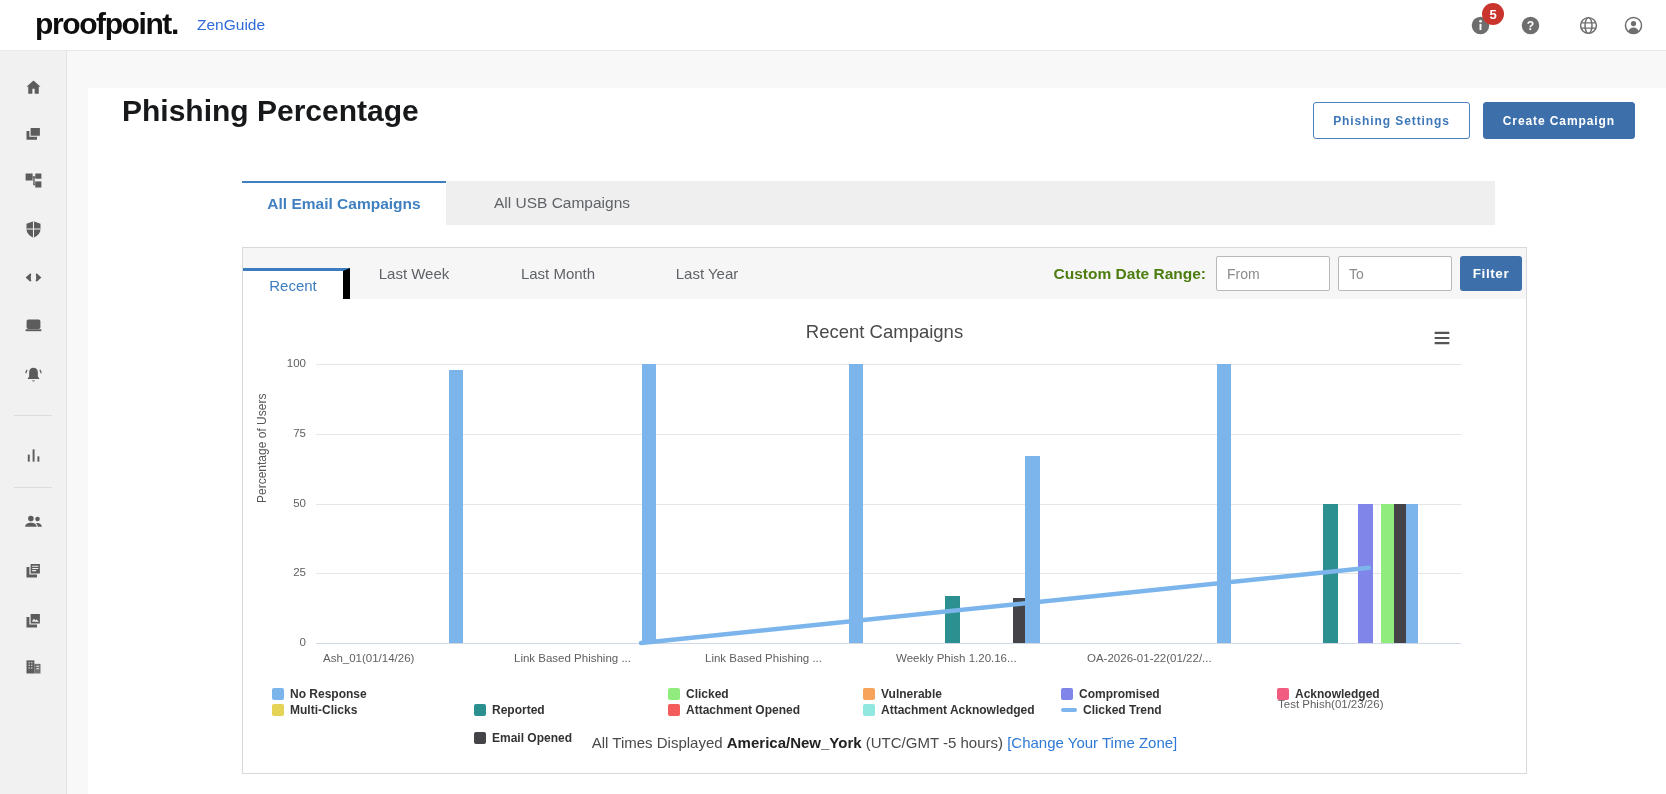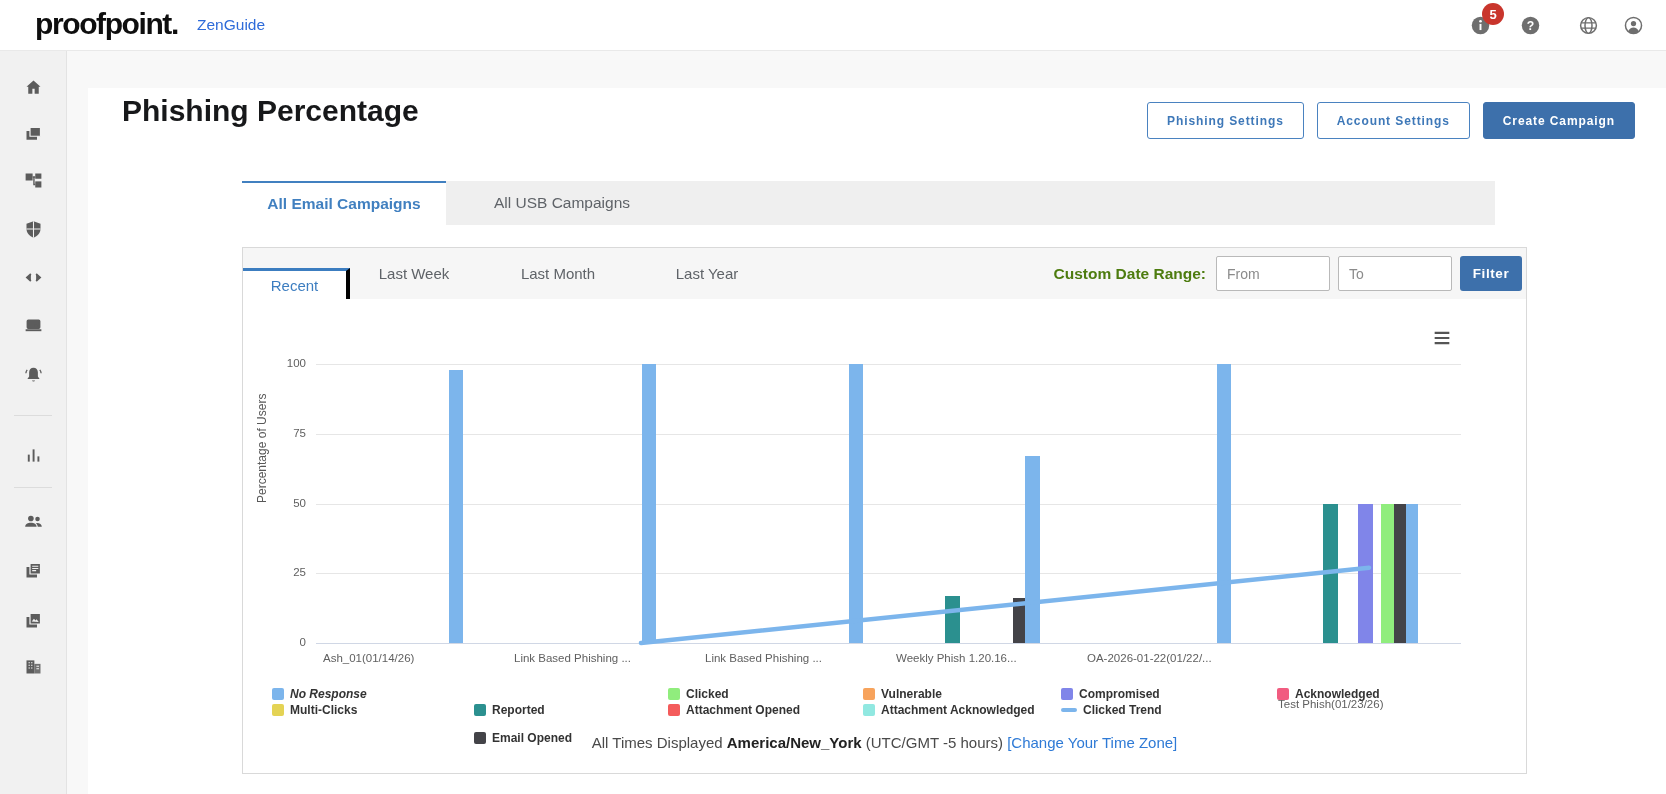--- a/index.html
+++ b/index.html
@@ -25,21 +25,21 @@
   .btn-outline{border:1px solid #4a82c0;color:#3e78b8;background:#fff;}
   .btn-primary{background:#3d70ab;border:1px solid #3d70ab;color:#fff;}
   
   .tabbar{position:absolute;left:242px;top:181px;width:1253px;height:44px;background:#efefef;display:flex;}
   .tab{height:44px;display:flex;align-items:center;justify-content:center;font-size:15.5px;color:#5f6368;cursor:pointer;box-sizing:border-box;}
   .tab.active{background:#fff;border-top:2.5px solid #4180c0;color:#4180c0;font-weight:bold;}
   
   .card{position:absolute;left:242px;top:247px;width:1285px;height:527px;background:#fff;border:1px solid #d9d9d9;box-sizing:border-box;}
   .substrip{position:absolute;left:0;top:0;width:100%;height:51px;background:#f6f6f6;display:flex;align-items:stretch;box-sizing:border-box;}
   .subtab{display:flex;align-items:center;justify-content:center;font-size:15px;color:#5f6368;cursor:pointer;box-sizing:border-box;}
-  .subtab.active{background:#fff;border-top:3px solid #3c7dc0;border-right:4px solid #000000;color:#3c7dc0;margin-top:20px;}
+  .subtab.active{background:#fff;border-top:3px solid #3c7dc0;border-right:7px solid #000000;color:#3c7dc0;margin-top:20px;}
   .range-ctrls{margin-left:auto;display:flex;align-items:center;gap:8px;padding-right:4px;}
   .range-label{font-size:15.5px;font-weight:bold;color:#4d7c0f;margin-right:2px;}
   .range-input{width:114px;height:35px;border:1px solid #b9b9b9;border-radius:2px;background:#fff;font-size:14px;color:#333;padding:0 10px;box-sizing:border-box;font-family:"Liberation Sans",sans-serif;}
   .range-input::placeholder{color:#8b8b8b;}
   .btn-filter{width:62px;height:35px;background:#3d70ab;color:#fff;border:none;border-radius:3px;font-size:13.5px;font-weight:bold;letter-spacing:0.6px;cursor:pointer;font-family:"Liberation Sans",sans-serif;}
   
   .chart-canvas{position:absolute;left:0;top:51px;width:1283px;height:474px;}
   .chart-title{position:absolute;left:0;top:22px;width:100%;text-align:center;font-size:18.5px;color:#4a4a4a;}
   .burger{position:absolute;left:1188px;top:28px;width:22px;height:22px;cursor:pointer;}
   .gridline{position:absolute;height:1px;background:#e6e6e6;}
@@ -202,21 +202,20 @@
           </svg>
         </span>
       </div>
     </div>
   <div class="gutter"></div>
   <div class="topstrip"></div>
 
   <div class="page-title">Phishing Percentage</div>
   <div class="hdr-buttons">
     <div class="btn btn-outline">Phishing Settings</div>
-    <div class="btn btn-outline">Account Settings</div>
     <div class="btn btn-primary">Create Campaign</div>
   </div>
 
   <div class="tabbar">
     <div class="tab active" style="width:204px;">All Email Campaigns</div>
     <div class="tab" style="width:232px;">All USB Campaigns</div>
   </div>
 
   <div class="card">
     <div class="substrip">
@@ -226,20 +225,21 @@
       <div class="subtab" style="width:122px;margin-left:22px;">Last Year</div>
       <div class="range-ctrls">
         <span class="range-label">Custom Date Range:</span>
         <input class="range-input" type="text" placeholder="From" style="">
         <input class="range-input" type="text" placeholder="To" style="">
         <button class="btn-filter">Filter</button>
       </div>
     </div>
 
     <div class="chart-canvas">
+      <div class="chart-title">Recent Campaigns</div>
       <div class="burger">
         <svg viewBox="0 0 24 24" fill="none" stroke="#555" stroke-width="2.4">
             <path d="M4 6.5h16M4 12h16M4 17.5h16"></path>
           </svg>
       </div>
       <div class="ylab">Percentage of Users</div>
       <div class="chart-footer">
         <span>All Times Displayed</span>
         <span class="tz">America/New_York</span>
         <span>(UTC/GMT -5 hours)</span>
@@ -269,21 +269,21 @@
         <div class="bar" style="left: 781.5px; top: 157.07px; width: 15px; height: 186.93px; background: rgb(124, 181, 236);"></div>
         <div class="bar" style="left: 974px; top: 65px; width: 14px; height: 279px; background: rgb(124, 181, 236);"></div>
         <div class="bar" style="left: 1079.5px; top: 204.5px; width: 15px; height: 139.5px; background: rgb(43, 144, 143);"></div>
         <div class="bar" style="left: 1114.5px; top: 204.5px; width: 15px; height: 139.5px; background: rgb(128, 133, 233);"></div>
         <div class="bar" style="left: 1137.5px; top: 204.5px; width: 13px; height: 139.5px; background: rgb(144, 237, 125);"></div>
         <div class="bar" style="left: 1151px; top: 204.5px; width: 12px; height: 139.5px; background: rgb(67, 67, 72);"></div>
         <div class="bar" style="left: 1163px; top: 204.5px; width: 12px; height: 139.5px; background: rgb(124, 181, 236);"></div>
         <svg class="trend-svg" width="1283" height="474">
           <line x1="398" y1="344" x2="1126" y2="268.66999999999996" stroke="#7cb5ec" stroke-width="4.5" stroke-linecap="round"></line>
         </svg>
-        <div class="lg-item" style="left: 29px; top: 388px; font-style: italic;">
+        <div class="lg-item" style="left: 29px; top: 388px;">
           <span class="lg-box" style="background: rgb(124, 181, 236);"></span>
           <span class="lg-txt">No Response</span>
         </div>
         <div class="lg-item" style="left: 29px; top: 404px;">
           <span class="lg-box" style="background: rgb(228, 211, 84);"></span>
           <span class="lg-txt">Multi-Clicks</span>
         </div>
         <div class="lg-item" style="left: 231px; top: 388px; margin-top: 44px;">
           <span class="lg-box" style="background: rgb(67, 67, 72);"></span>
           <span class="lg-txt">Email Opened</span>

